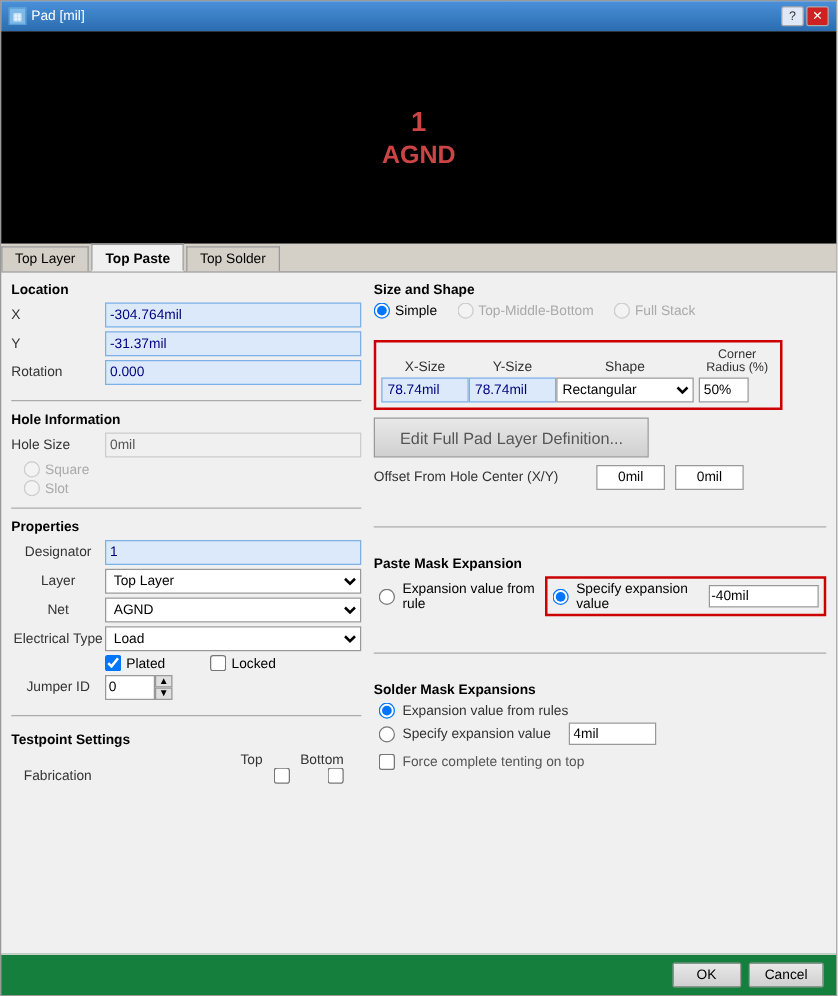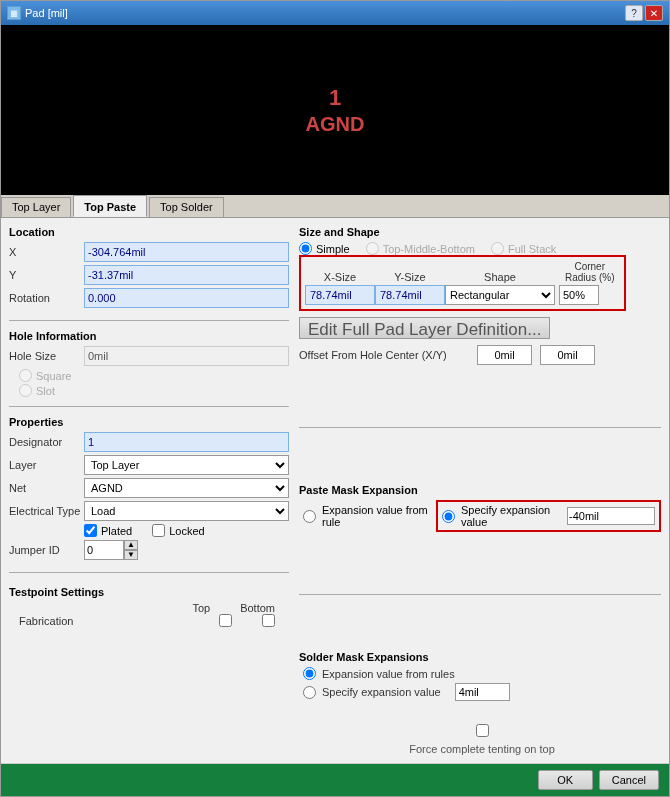--- a/index.html
+++ b/index.html
@@ -103,21 +103,20 @@
       display: flex;
       flex-direction: column;
       gap: 6px;
     }
 
     .right-panel {
       flex: 1;
       display: flex;
       flex-direction: column;
       gap: 20px;
-      justify-content: space-between;
     }
 
     .section-title {
       font-weight: bold;
       font-size: 11px;
       margin-bottom: 4px;
       color: #000;
     }
 
     .form-row {
@@ -148,66 +147,66 @@
       margin: 3px 0;
     }
 
     .radio-group { display: flex; flex-direction: column; gap: 2px; padding-left: 10px; }
     .radio-item { display: flex; align-items: center; gap: 4px; font-size: 11px; color: #555; }
     .radio-item input[type=radio] { margin: 0; }
 
     .dropdown-row {
       display: flex; align-items: center; margin-bottom: 3px;
     }
-    .dropdown-label { width: 75px; font-size: 11px; color: #333; }
+    .dropdown-label { width: 75px; font-size: 11px; color: #333; text-align: center; }
     .dropdown {
       flex: 1; height: 20px; border: 1px solid #999;
       background: white; font-size: 11px; padding: 0 2px;
     }
 
-    .inline-check { display: flex; align-items: center; gap: 20px; margin: 3px 0; padding-left: 75px; }
+    .inline-check { display: flex; align-items: center; gap: 36px; margin: 3px 0; padding-left: 75px; }
     .inline-check-item { display: flex; align-items: center; gap: 4px; font-size: 11px; }
 
     .jumper-row { display: flex; align-items: center; margin-bottom: 3px; }
     .jumper-input { width: 40px; height: 20px; border: 1px solid #999; background: white; font-size: 11px; padding: 0 2px; }
     .spinner-btns { display: flex; flex-direction: column; }
     .spin-btn { width: 14px; height: 10px; border: 1px solid #999; background: #e0e0e0; display: flex; align-items: center; justify-content: center; cursor: pointer; font-size: 8px; line-height: 1; }
 
     .testpoint-section { margin-top: 4px; }
     .tp-row { display: flex; align-items: center; margin-bottom: 2px; }
     .tp-row-label { font-size: 11px; color: #333; flex: 1; padding-left: 10px; }
     .tp-checks { display: flex; gap: 30px; padding-right: 14px; }
 
     
     .size-shape-section { }
-    .simple-radio-row { display: flex; align-items: center; gap: 16px; margin-bottom: 0; }
+    .simple-radio-row { display: flex; align-items: center; gap: 16px; margin-bottom: 17px; }
     .simple-radio-item { display: flex; align-items: center; gap: 4px; font-size: 11px; }
 
     .size-table {
       border: 2px solid #cc0000;
       padding: 4px;
       display: inline-block;
       margin-bottom: 6px;
     }
     .col-header { font-size: 11px; color: #333; font-weight: normal; padding: 0 6px 2px 6px; text-align: center; }
     .col-val {
       width: 70px; height: 20px; border: 1px solid #7eb0e8; background: #dce9fa;
       font-size: 11px; color: #000080; padding: 0 4px; display: flex; align-items: center;
     }
     .shape-dropdown { width: 110px; height: 20px; border: 1px solid #999; background: white; font-size: 11px; }
     .corner-val { width: 40px; height: 20px; border: 1px solid #999; background: white; font-size: 11px; padding: 0 3px; }
 
     .edit-btn-row { margin-bottom: 6px; }
     .edit-btn {
       background: linear-gradient(to bottom, #e8e8e8, #d0d0d0);
       border: 1px solid #999;
-      padding: 2px 8px;
-      font-size: 17px;
+      padding: 2px 20px;
+      font-size: 13px;
       cursor: pointer;
-      height: 22px;
+      height: 32px;
       color: #555;
     }
 
     .offset-row { display: flex; align-items: center; margin-bottom: 6px; gap: 8px; }
     .offset-label { font-size: 11px; color: #333; width: 170px; }
     .offset-input {
       width: 55px; height: 20px; border: 1px solid #999; background: white;
       font-size: 11px; padding: 0 3px; text-align: center;
     }
 
@@ -220,21 +219,21 @@
     }
     .paste-input {
       width: 88px; height: 18px; border: 1px solid #999;
       background: white; font-size: 11px; padding: 0 1px;
     }
 
     .solder-mask-section { }
     .solder-radio-group { display: flex; flex-direction: column; gap: 3px; padding-left: 4px; }
     .solder-radio-item { display: flex; align-items: center; gap: 6px; font-size: 11px; color: #333; }
     .solder-input {
-      width: 55px; height: 18px; border: 1px solid #999;
+      width: 70px; height: 18px; border: 1px solid #999;
       background: white; font-size: 11px; padding: 0 3px;
     }
     .solder-check-item { display: flex; align-items: center; gap: 6px; font-size: 11px; color: #555; }
 
     .bottom-bar {
       display: flex;
       justify-content: flex-end;
       gap: 6px;
       padding: 6px 10px;
       border-top: 1px solid #ccc;
@@ -472,21 +471,21 @@
         <div class="solder-radio-group">
           <label class="solder-radio-item">
             <input type="radio" name="solder_mask" checked="" style="">
             <span>Expansion value from rules</span>
           </label>
           <label class="solder-radio-item">
             <input type="radio" name="solder_mask" style="">
             <span>Specify expansion value</span>
             <input class="solder-input" type="text" value="4mil" style="margin-left: 8px;">
           </label>
-          <div class="solder-check-item" style="margin-top:20px;flex-direction:column;">
+          <div class="solder-check-item" style="margin-top:4px;">
             <input type="checkbox" style="">
             <span>Force complete tenting on top</span>
           </div>
         </div>
       </div>
 
     </div>
 
   </div>
 

